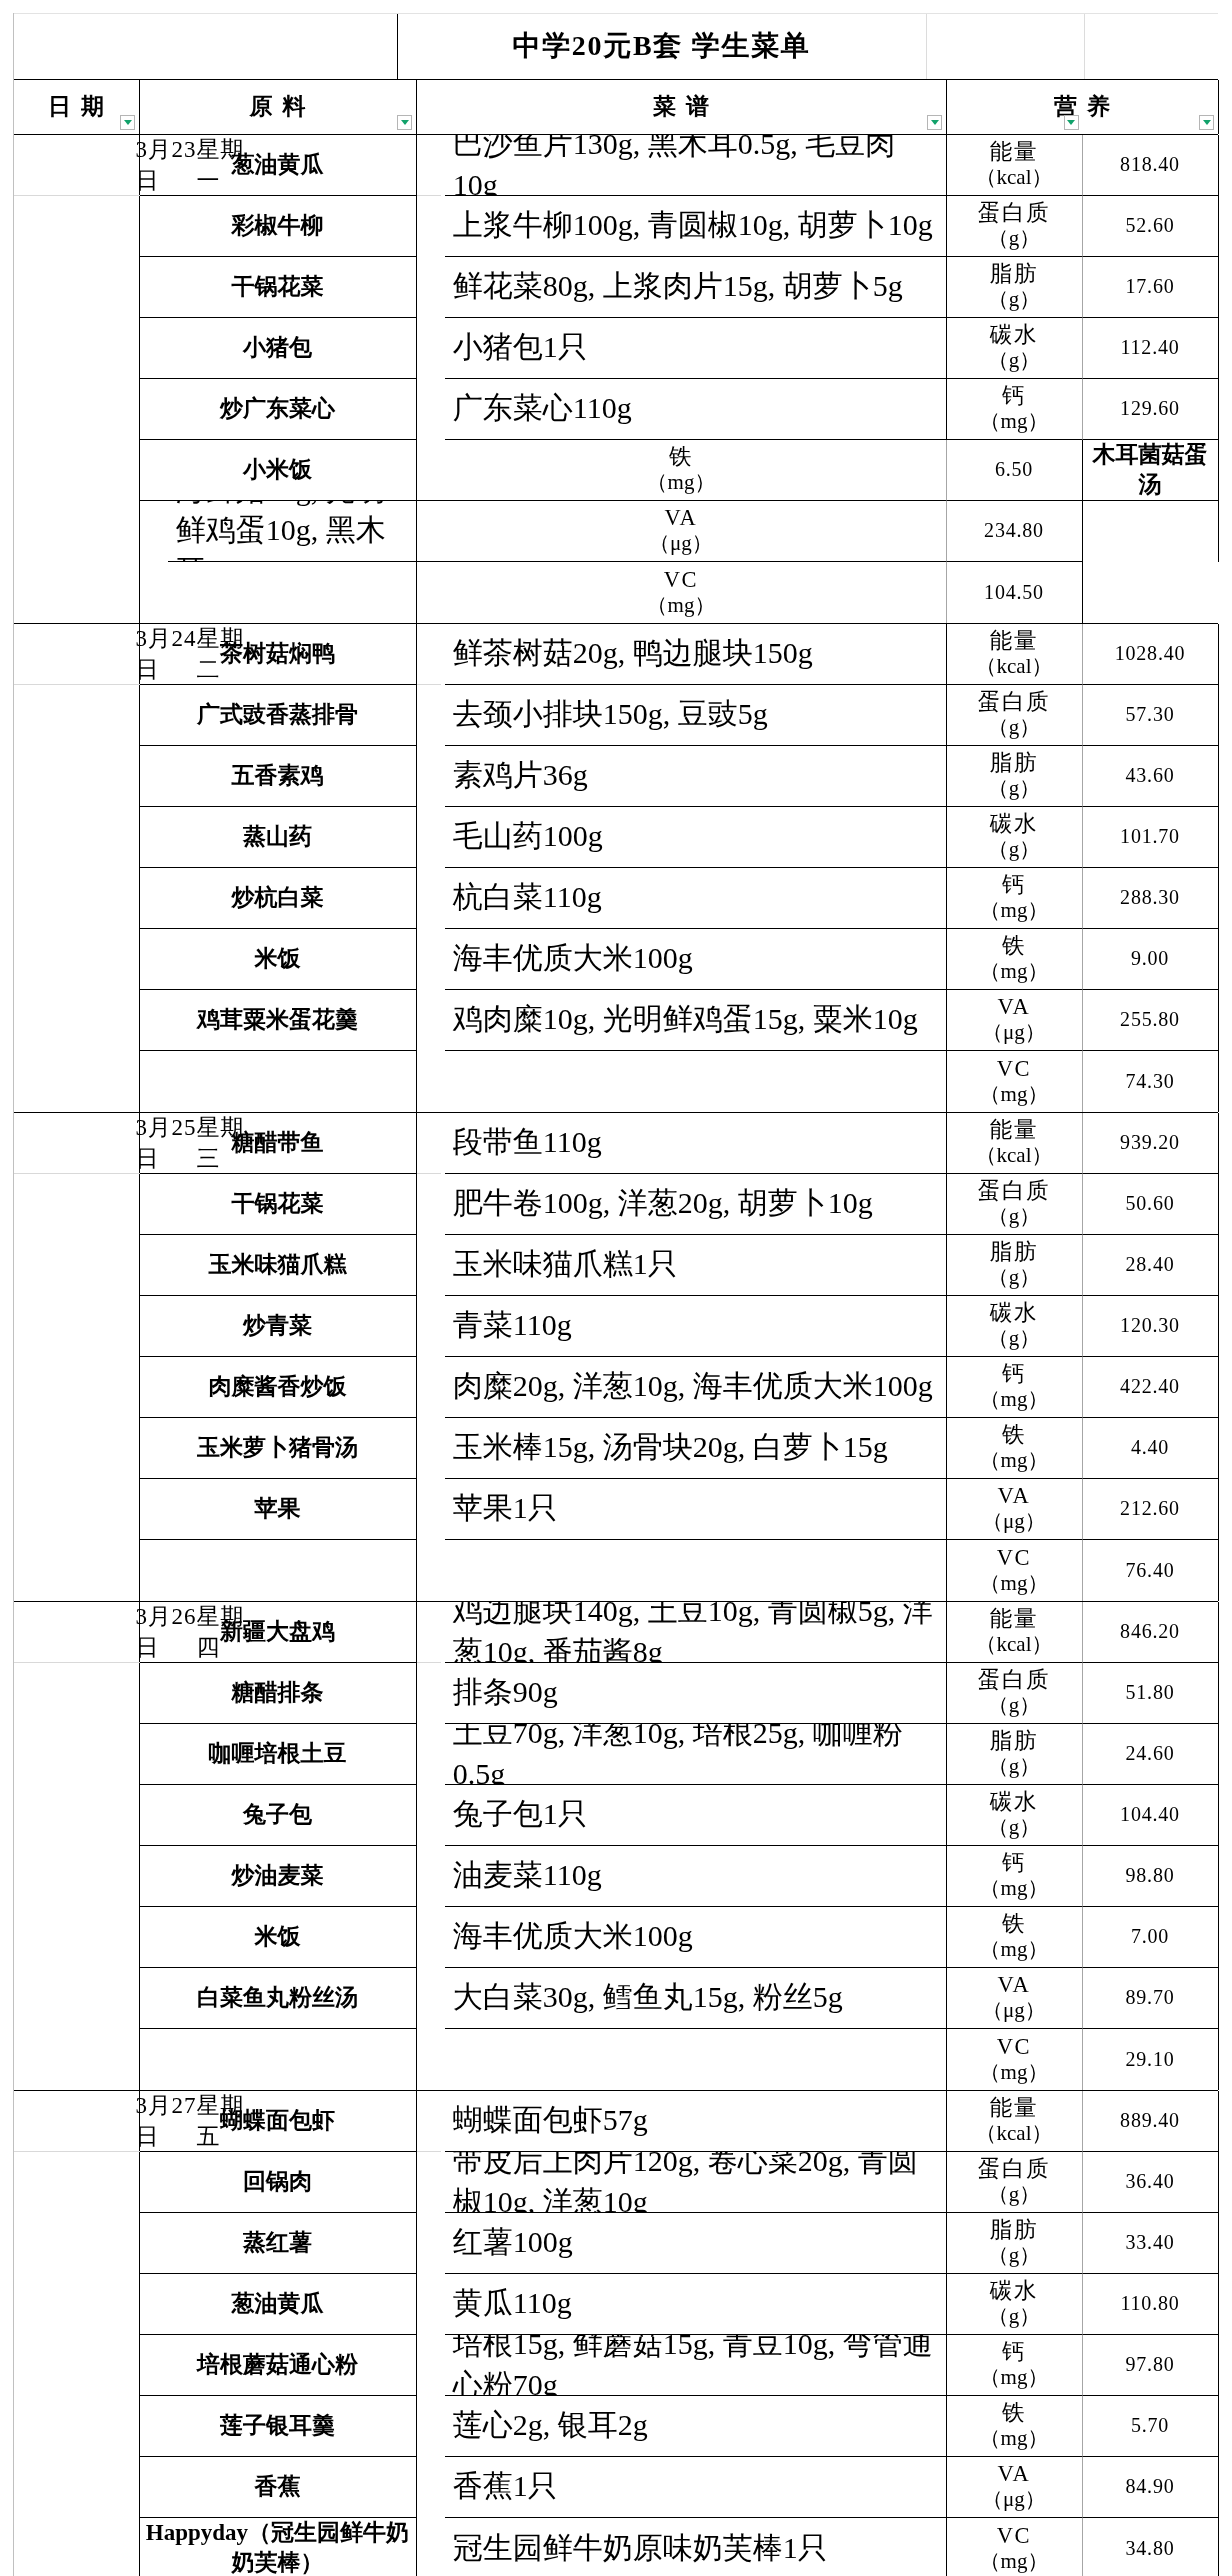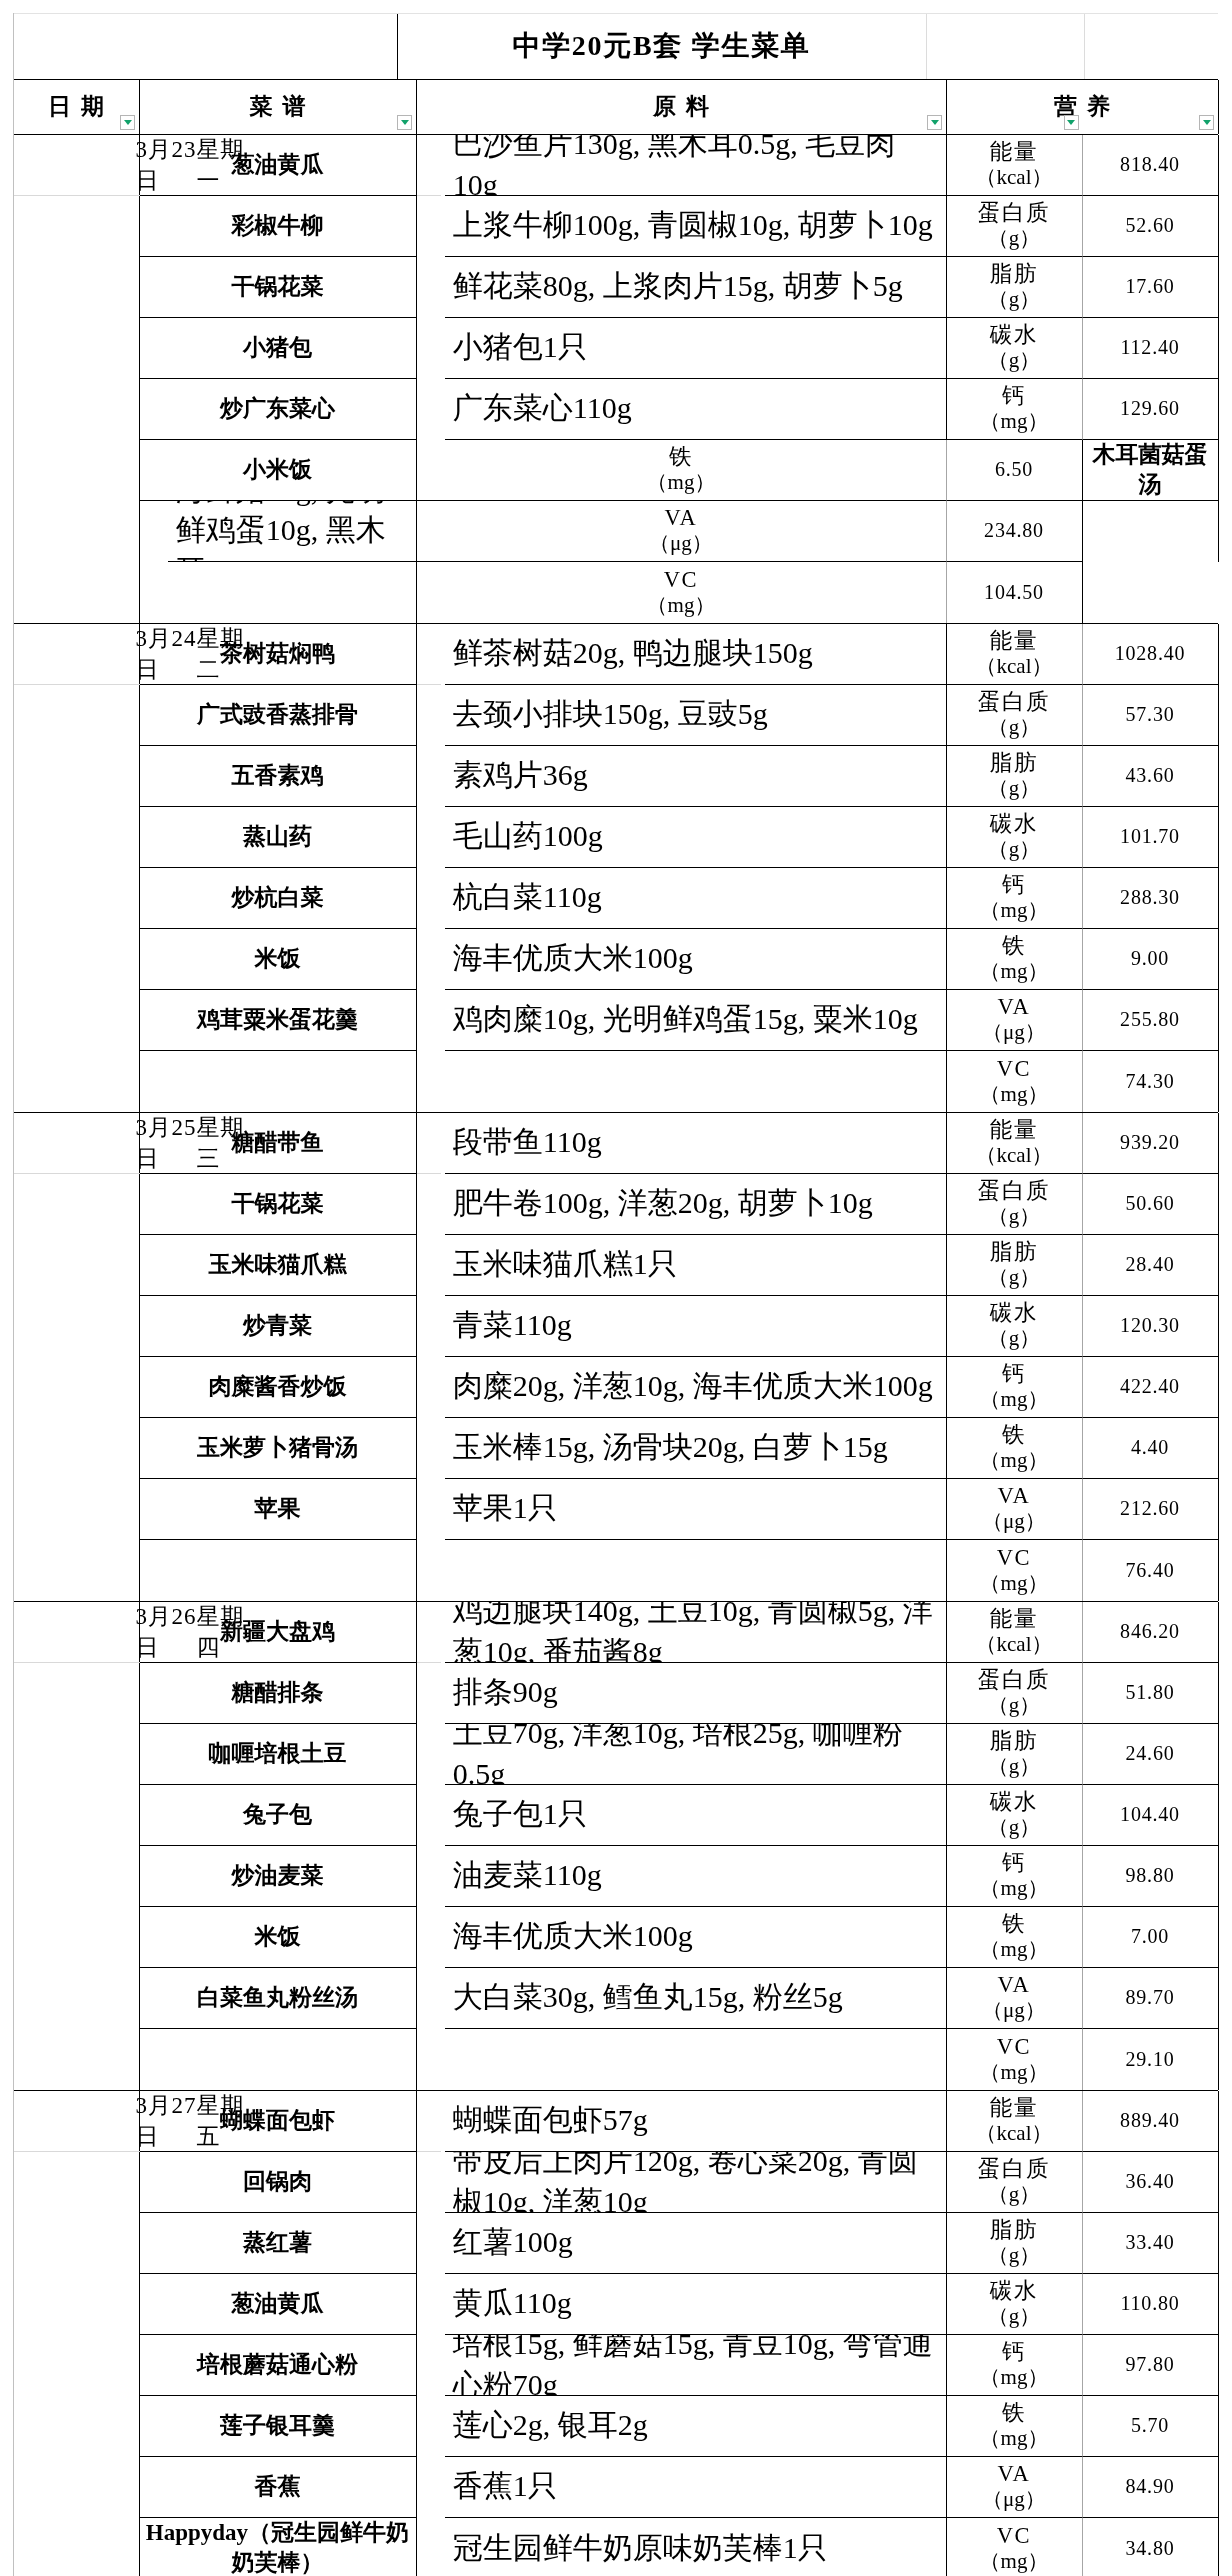--- a/index.html
+++ b/index.html
@@ -89,27 +89,27 @@
     </div>
 
     <div class="header-row">
       <div class="hcell">
         <span class="htext">日期</span>
         <span class="fbtn r1">
             <span class="tri"></span>
           </span>
       </div>
       <div class="hcell">
-        <span class="htext">菜谱</span>
+        <span class="htext">原料</span>
         <span class="fbtn r1">
             <span class="tri"></span>
           </span>
       </div>
       <div class="hcell">
-        <span class="htext">原料</span>
+        <span class="htext">菜谱</span>
         <span class="fbtn r1">
             <span class="tri"></span>
           </span>
       </div>
       <div class="hcell">
         <span class="htext">营养</span>
         <span class="fbtn r2">
             <span class="tri"></span>
           </span>
         <span class="fbtn r1">

